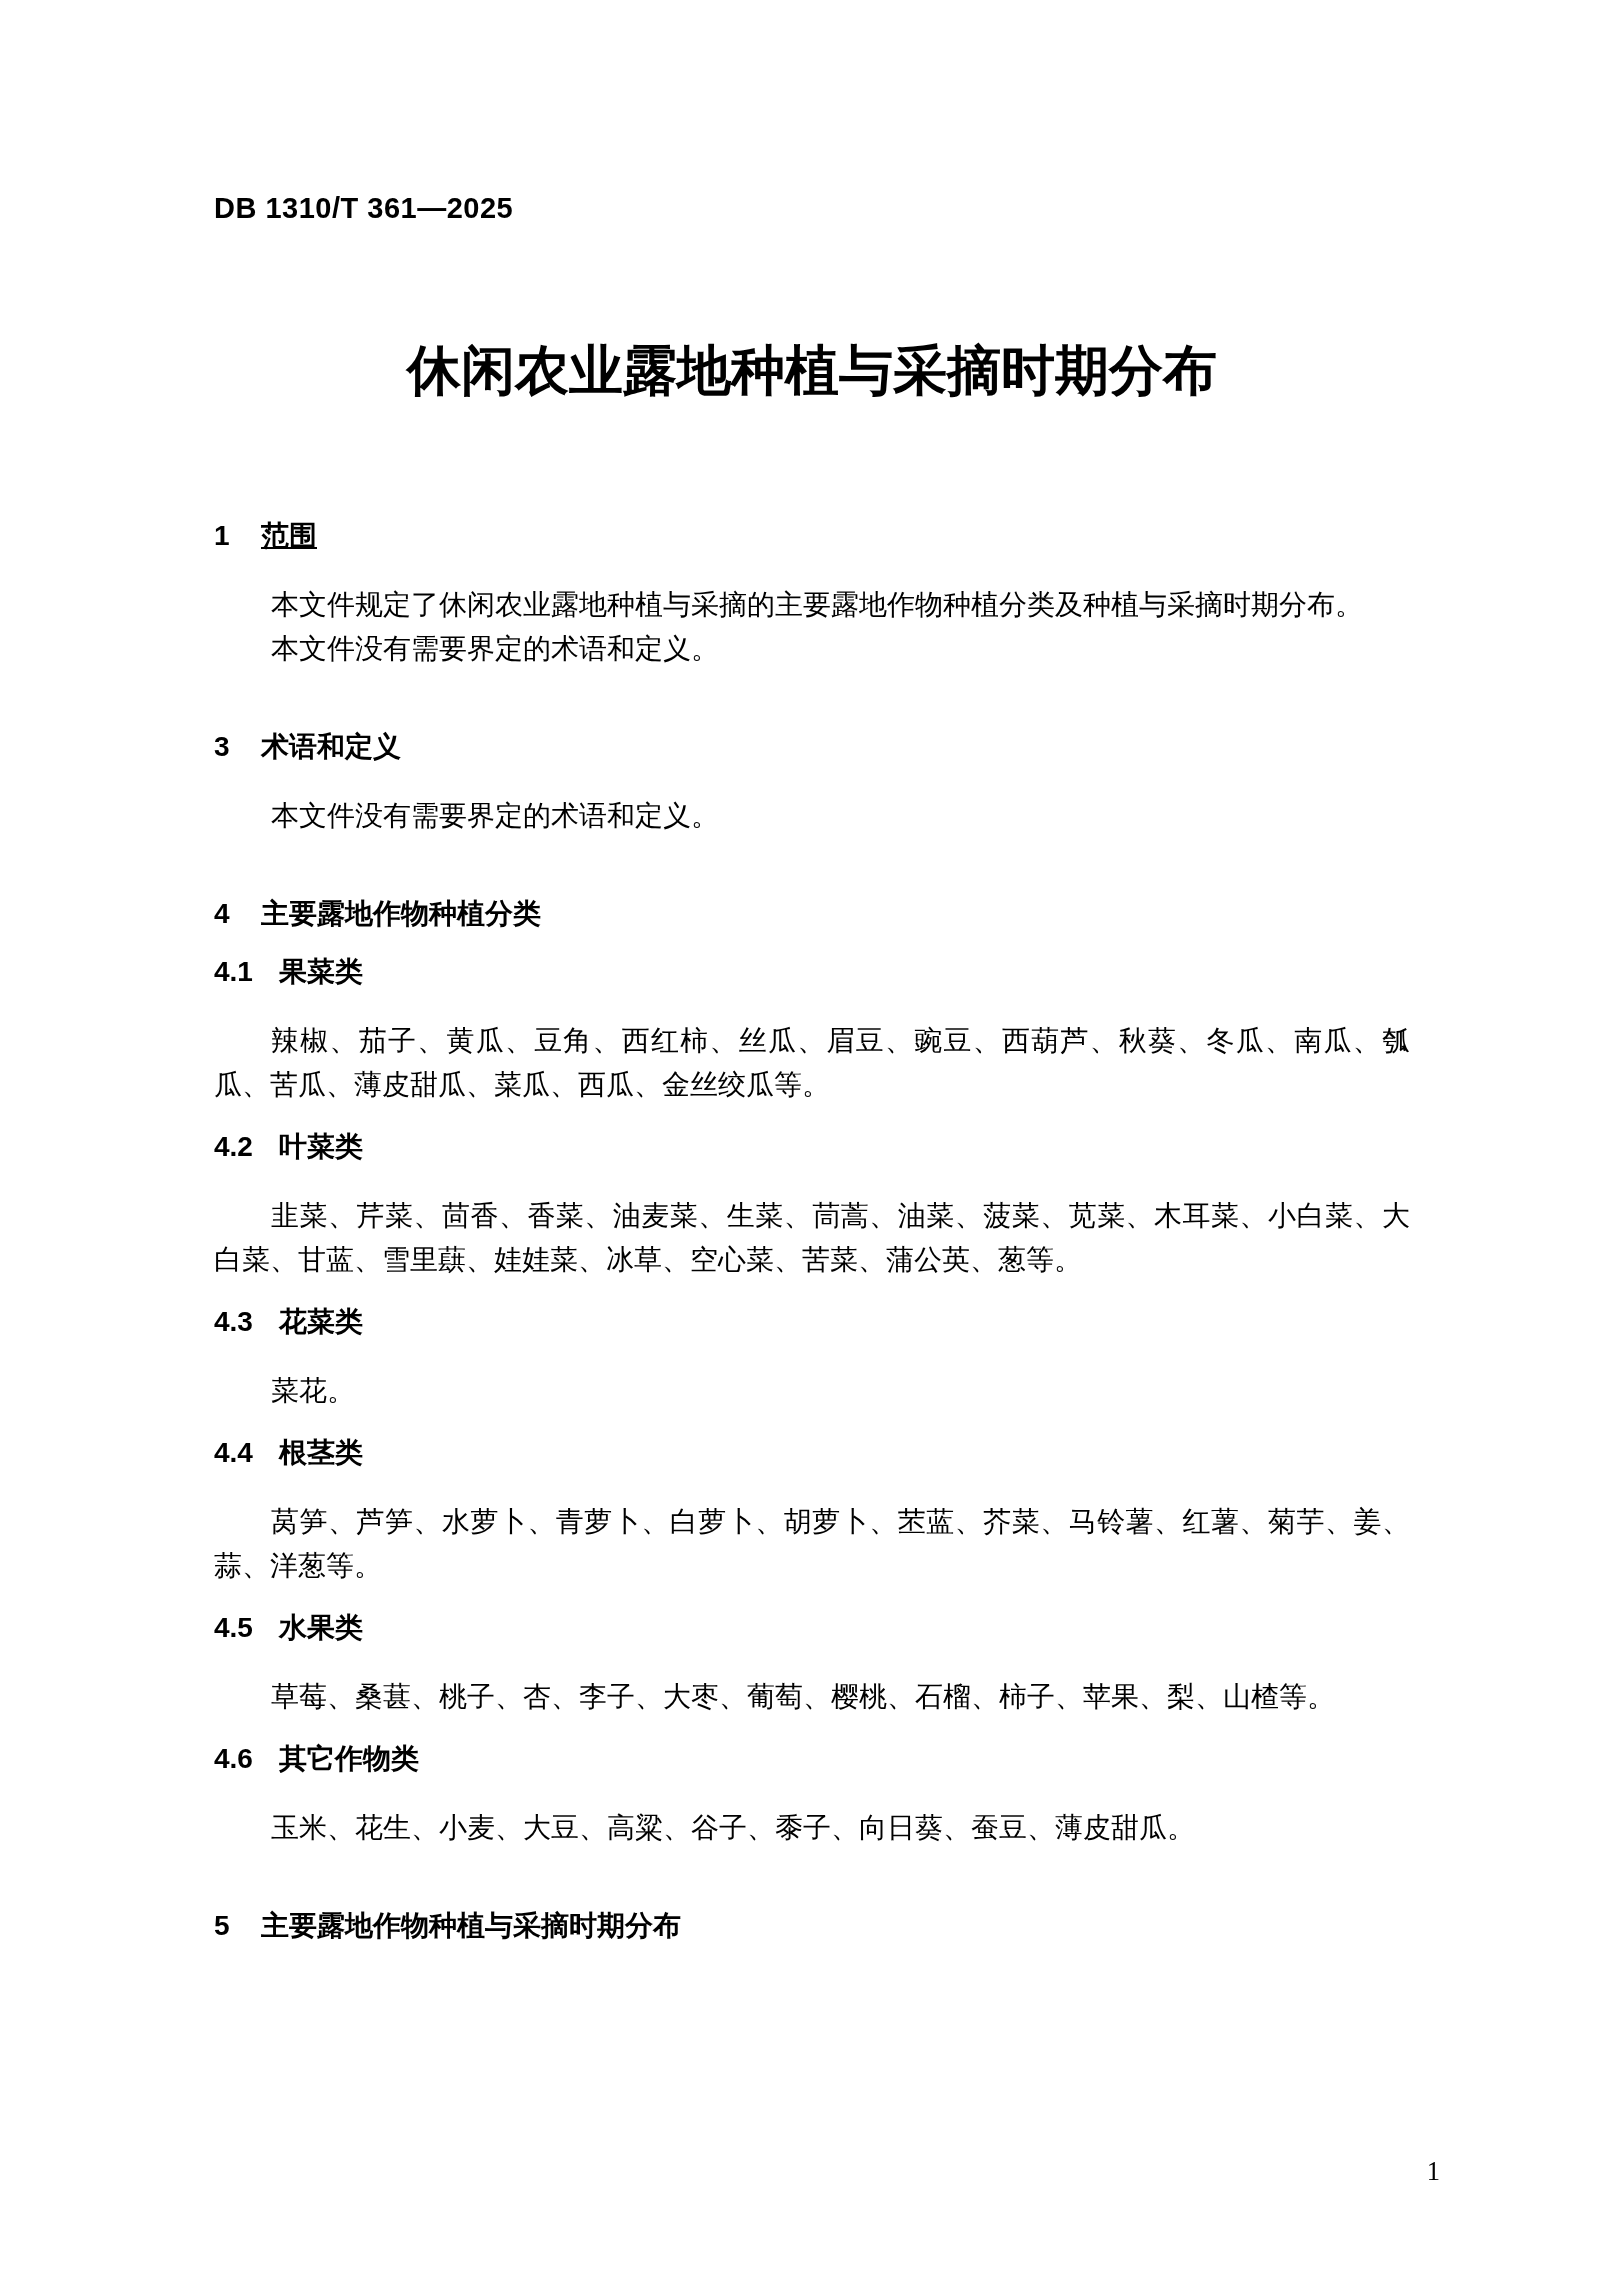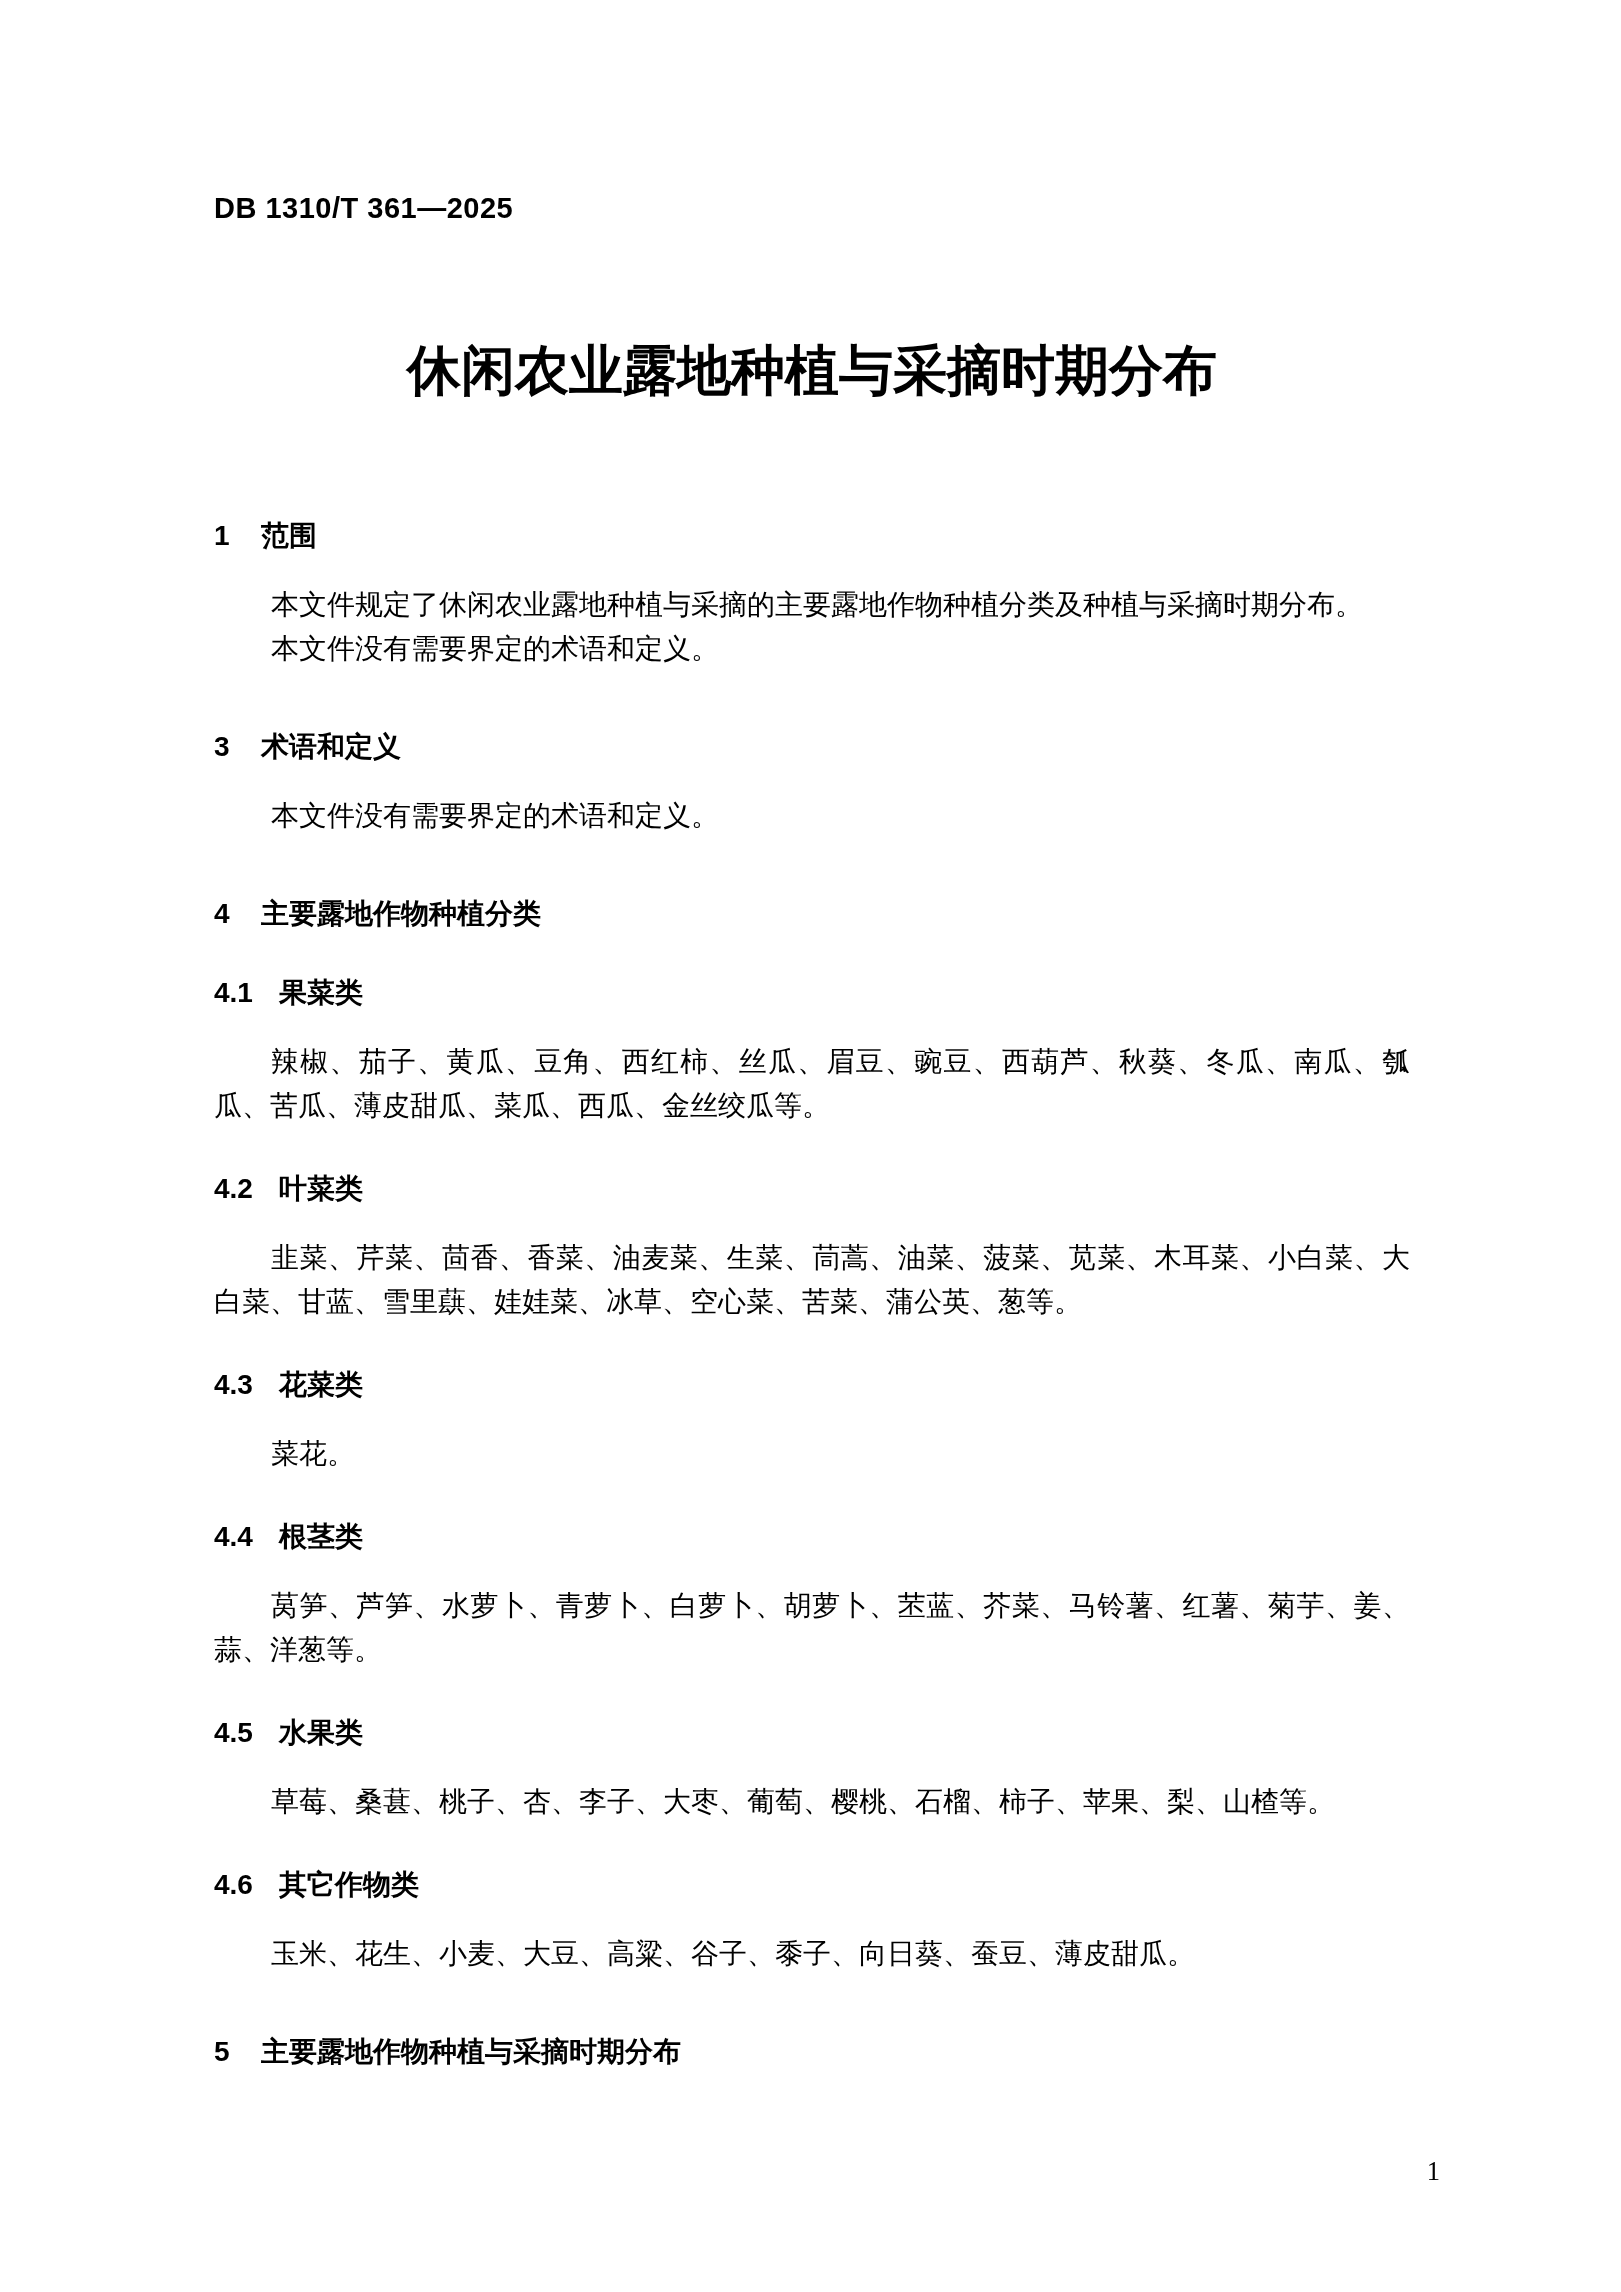--- a/index.html
+++ b/index.html
@@ -34,23 +34,23 @@
     font-size: 54px;
     line-height: 57px;
   }
   .sec-heading {
     margin-top: 57px;
     font-family: "Liberation Sans", "DejaVu Sans", sans-serif;
     font-weight: 700;
     font-size: 28px;
     line-height: 37px;
   }
-  .sec-heading.first { margin-top: 118px; }
+  .sec-heading.first { margin-top: 118px; text-decoration: underline; }
   .sub-heading {
-    margin-top: 42px;
+    margin-top: 21px;
     font-family: "Liberation Sans", "DejaVu Sans", sans-serif;
     font-weight: 700;
     font-size: 28px;
     line-height: 37px;
   }
   .sec-num { display: inline-block; min-width: 47px; }
   .sub-num { display: inline-block; min-width: 65px; }
   .para {
     margin-top: 29px;
     font-size: 28px;

